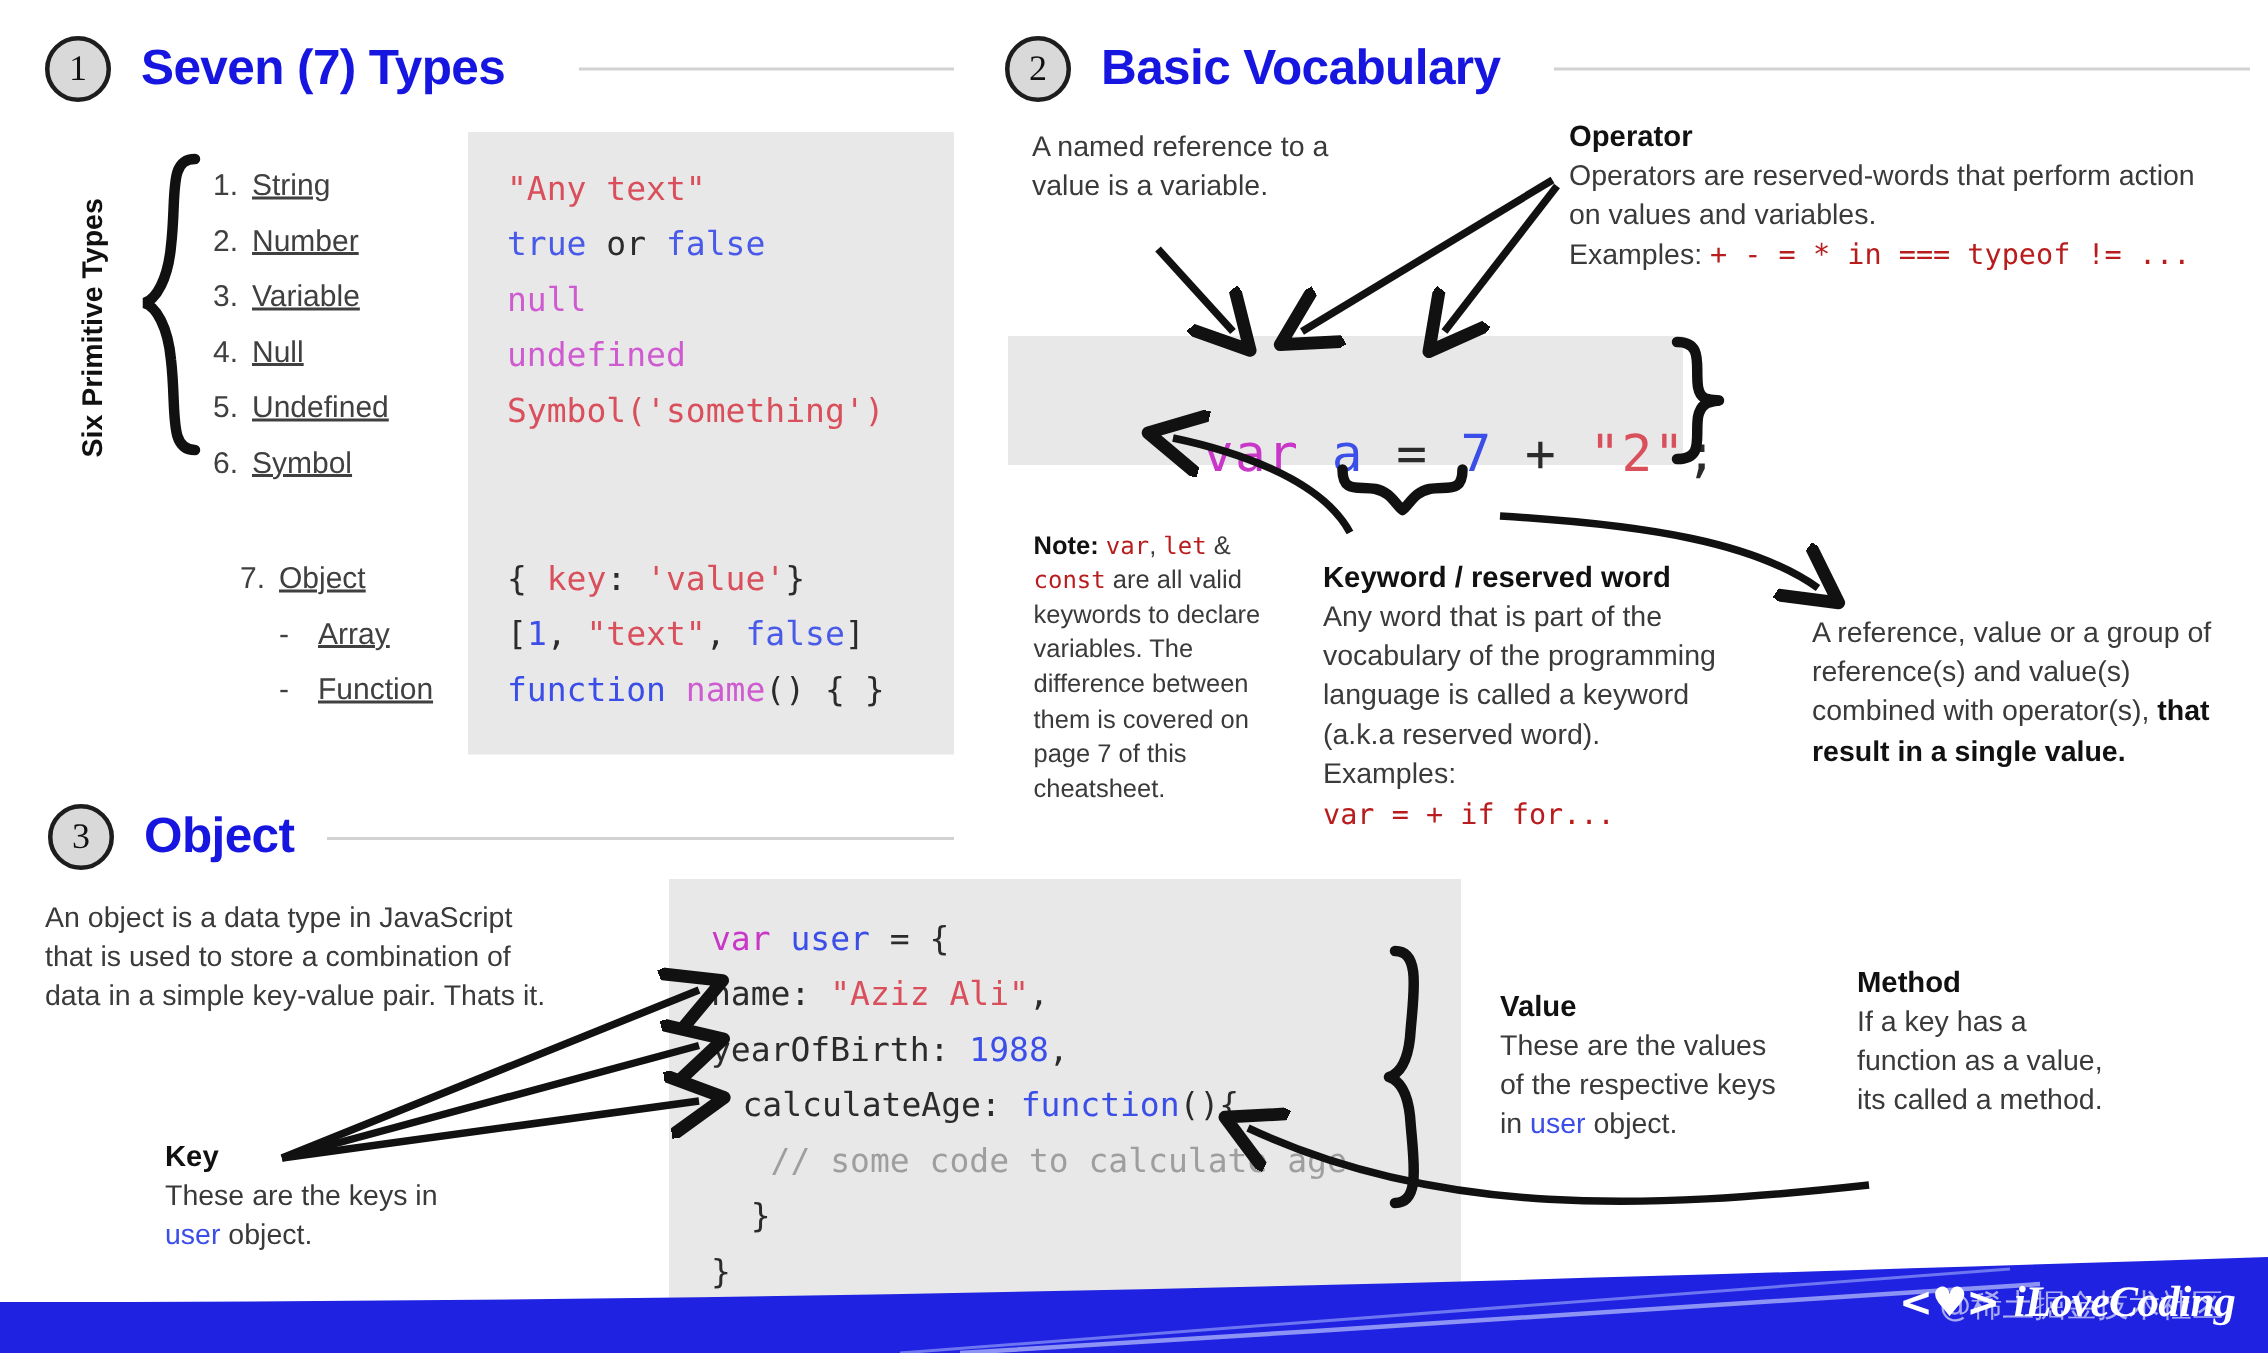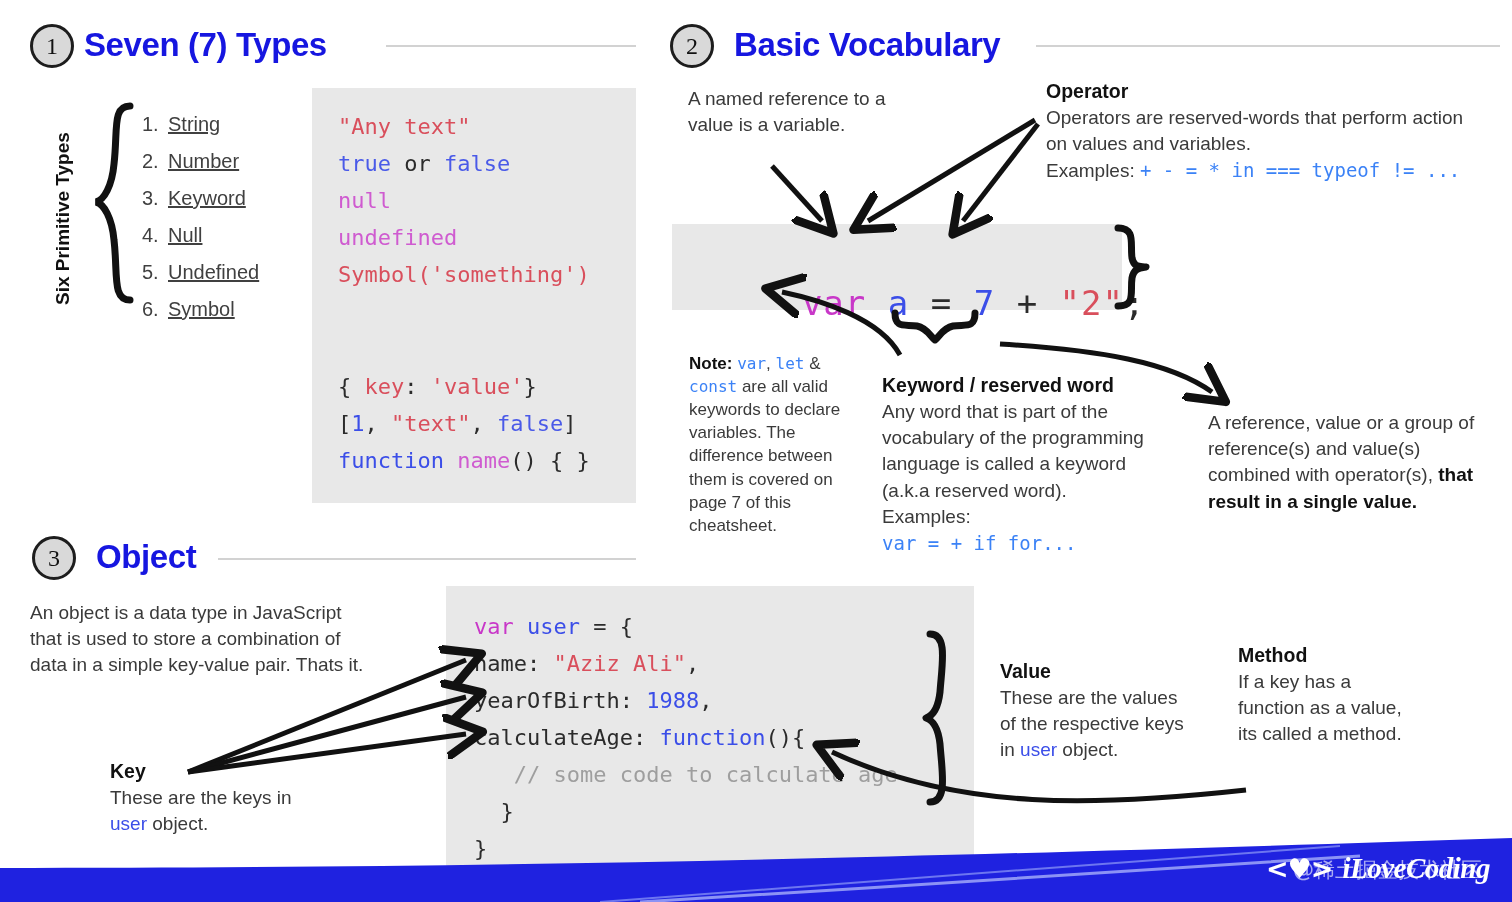--- a/index.html
+++ b/index.html
@@ -42,21 +42,21 @@
   .kw{color:#c837c8;}      
   .kw2{color:#cf5bd0;}     
   .str{color:#d94f5c;}     
   .num{color:#3b4ee8;}     
   .bool{color:#4a5ae8;}    
   .ident{color:#3b4ee8;}   
   .fn{color:#3b4ee8;}      
   .fname{color:#cf5bd0;}   
   .cmt{color:#9e9e9e;}     
   .pun{color:#2b2b2b;}
-  .mag{color:#3b82f6;}
+  .mag{color:#b91c1c;}
   .blu{color:#3b4ee8;}
 
   
   .tlist{font-size:20px;color:#404040;line-height:37px;text-decoration:underline;}
   .tlist .n{display:inline-block;width:26px;}
 
   .vert-label{
     transform:rotate(-90deg);transform-origin:left top;
     font-size:19px;font-weight:bold;color:#111;white-space:nowrap;
   }
@@ -78,41 +78,46 @@
   }
 </style>
 </head>
 <body>
 
 <div id="stage">
 
   <div class="abs sec-num" style="left:30px;top:24px;">
     <span>1</span>
   </div>
-  <div class="abs sec-title" style="left:84px;top:26px;text-align:right;">Seven (7) Types</div>
+  <div class="abs sec-title" style="left:94px;top:26px;text-align:right;">Seven (7) Types</div>
   <div class="abs sec-rule" style="left:386px;top:45px;width:250px;"></div>
 
   <div class="abs" style="left:52px;top:305px;">
     <div class="vert-label">Six Primitive Types</div>
   </div>
 
   <svg class="overlay">
     <path d="M130,106 C112,106 118,130 114,164 C112,186 104,200 96,202 C104,204 112,218 114,240
              C118,274 112,300 130,300" fill="none" stroke="#111" stroke-width="7" stroke-linecap="round"></path>
   </svg>
 
   <div class="abs" style="left:142px;top:106px;">
     <div class="tlist"><span class="n">1.</span><span>String</span></div>
     <div class="tlist"><span class="n">2.</span><span>Number</span></div>
-    <div class="tlist"><span class="n">3.</span><span>Keyword</span></div>
+    <div class="tlist"><span class="n">3.</span><span>Variable</span></div>
     <div class="tlist"><span class="n">4.</span><span>Null</span></div>
     <div class="tlist"><span class="n">5.</span><span>Undefined</span></div>
     <div class="tlist"><span class="n">6.</span><span>Symbol</span></div>
   </div>
 
+  <div class="abs" style="left:160px;top:368px;">
+    <div class="tlist"><span class="n">7.</span><span>Object</span></div>
+    <div class="tlist" style="padding-left:26px;"><span class="n">-</span><span>Array</span></div>
+    <div class="tlist" style="padding-left:26px;"><span class="n">-</span><span>Function</span></div>
+  </div>
 
   <div class="abs codebox" style="left:312px;top:88px;width:324px;height:415px;"></div>
 
   <div class="abs" style="left:338px;top:108px;">
     <div class="code" style="line-height:37px;"><span class="str">"Any text"</span></div>
     <div class="code" style="line-height:37px;"><span class="bool">true</span><span class="pun"> or </span><span class="bool">false</span></div>
     <div class="code" style="line-height:37px;"><span class="kw2">null</span></div>
     <div class="code" style="line-height:37px;"><span class="kw2">undefined</span></div>
     <div class="code" style="line-height:37px;"><span class="str">Symbol('something')</span></div>
   </div>
@@ -200,21 +205,21 @@
   <div class="abs" style="left:110px;top:758px;width:190px;">
     <div class="hdr">Key</div>
     <div class="body-txt"><span>These are the keys in </span><span class="blu">user</span><span> object.</span></div>
   </div>
 
   <div class="abs codebox" style="left:446px;top:586px;width:528px;height:280px;"></div>
   <div class="abs" style="left:474px;top:608px;">
     <div class="code" style="line-height:37px;"><span class="kw">var</span><span class="pun"> </span><span class="ident">user</span><span class="pun"> = {</span></div>
     <div class="code" style="line-height:37px;"><span class="pun">name: </span><span class="str">"Aziz Ali"</span><span class="pun">,</span></div>
     <div class="code" style="line-height:37px;"><span class="pun">yearOfBirth: </span><span class="num">1988</span><span class="pun">,</span></div>
-    <div class="code" style="line-height:37px;"><span class="pun">calculateAge: </span><span class="fn">function</span><span class="pun">(){</span></div>
+    <div class="code" style="line-height:37px;margin-left:21px;"><span class="pun">calculateAge: </span><span class="fn">function</span><span class="pun">(){</span></div>
     <div class="code" style="line-height:37px;"><span class="cmt">   // some code to calculate age</span></div>
     <div class="code" style="line-height:37px;"><span class="pun">  }</span></div>
     <div class="code" style="line-height:37px;"><span class="pun">}</span></div>
   </div>
 
   <div class="abs" style="left:1000px;top:658px;width:186px;">
     <div class="hdr">Value</div>
     <div class="body-txt"><span>These are the values of the respective keys in </span><span class="blu">user</span><span> object.</span></div>
   </div>
 

